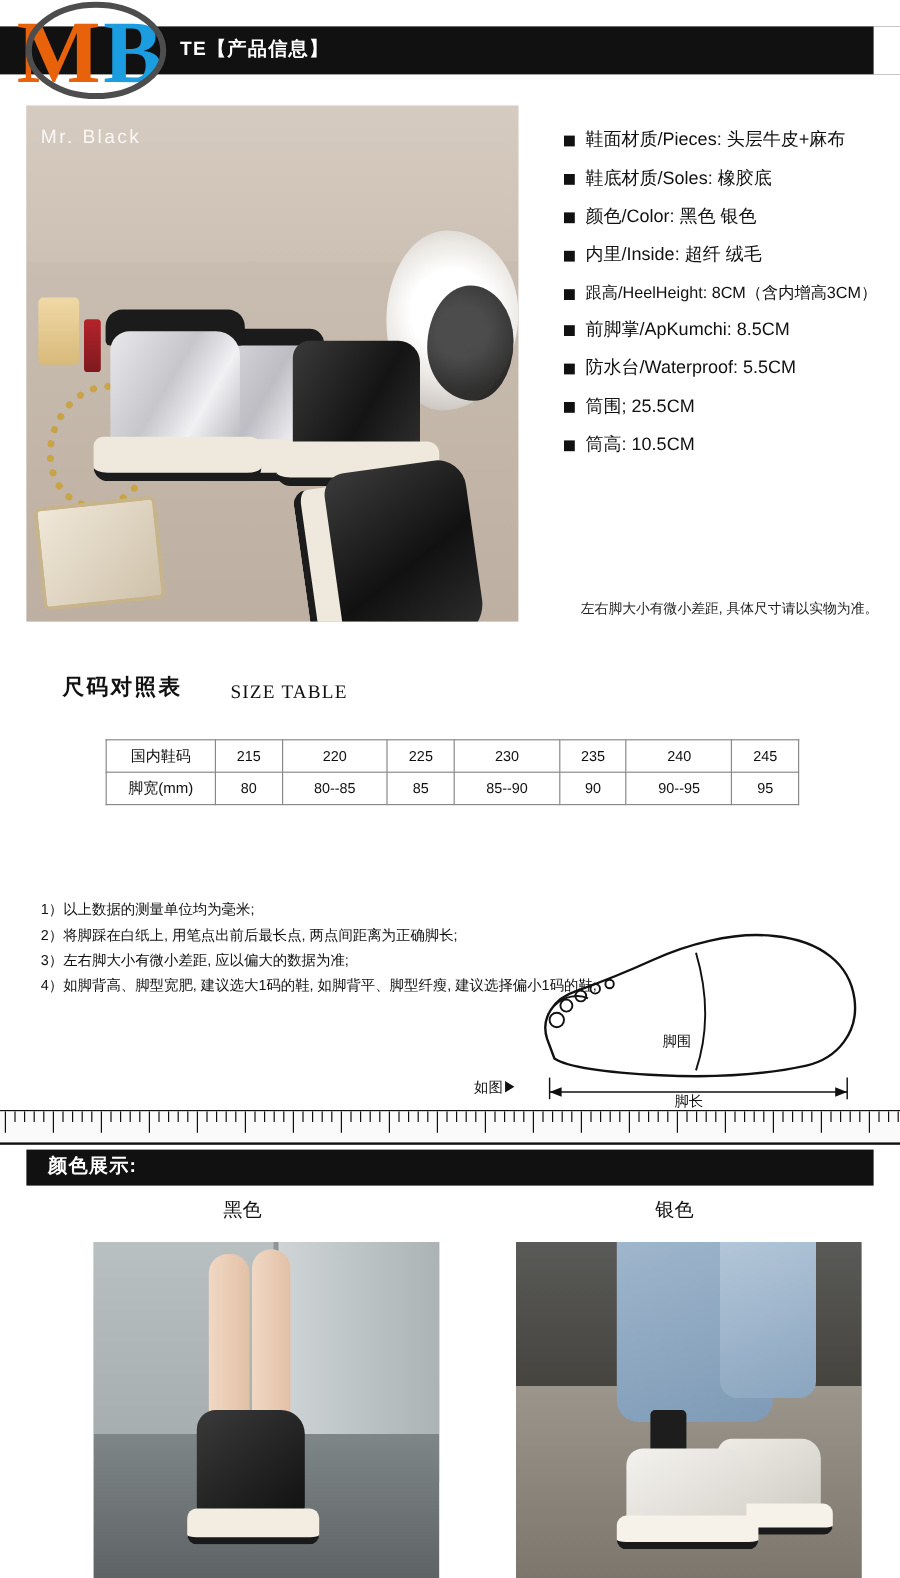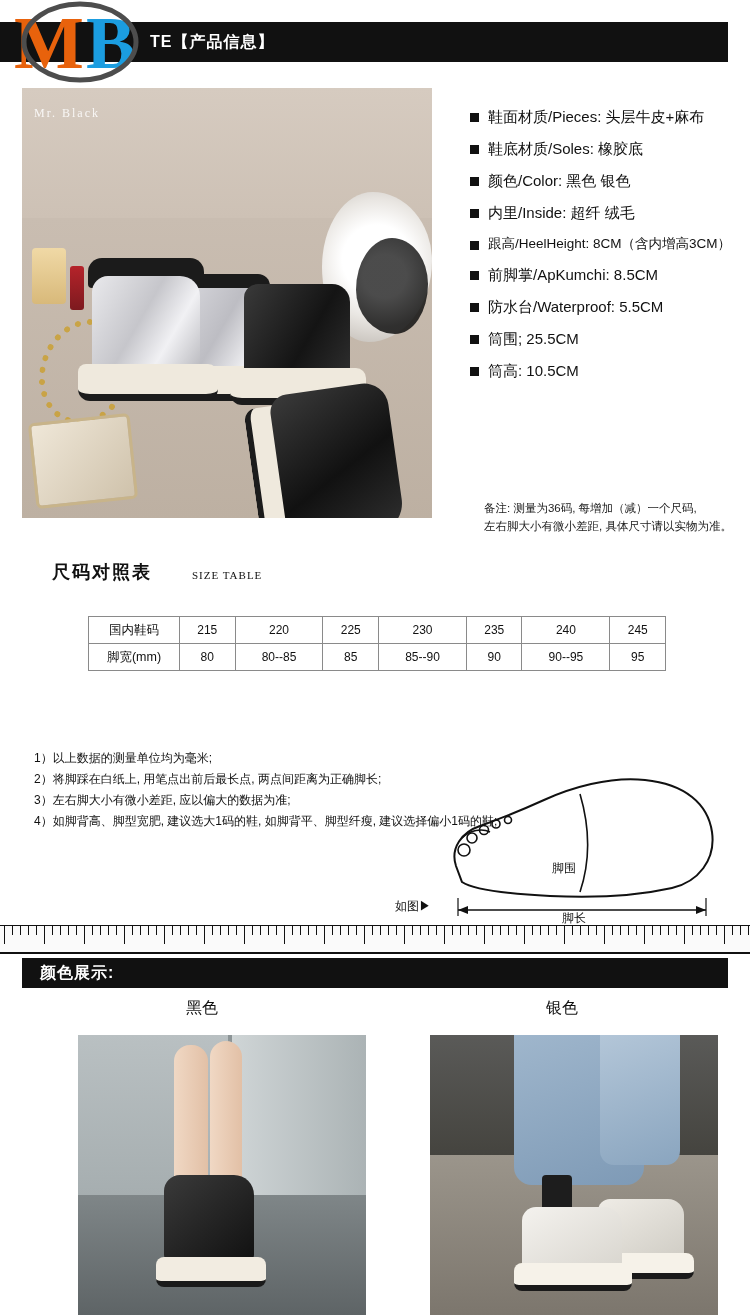--- a/index.html
+++ b/index.html
@@ -68,22 +68,22 @@
   }
   .photo-bg-bottom {
     position: absolute; left: 0; top: 130px;
     width: 410px; height: 300px;
     background: linear-gradient(#c9bdb1, #bdb0a2);
   }
   .photo-wm {
     position: absolute;
     left: 12px; top: 18px;
     color: rgba(255,255,255,0.85);
-    font-family: Liberation Serif, serif;
-    font-size: 12px;
+    font-family: Liberation Sans, sans-serif;
+    font-size: 16px;
     letter-spacing: 2px;
   }
   .fur {
     position: absolute; right: 0; top: 104px;
     width: 110px; height: 150px;
     background: radial-gradient(circle at 50% 45%, #ffffff 35%, #e9e6e2 60%, #b9b3ac 100%);
     border-radius: 46% 54% 58% 42% / 50% 46% 54% 50%;
   }
   .fur2 {
     position: absolute; right: 4px; top: 150px;
@@ -218,21 +218,21 @@
     position: absolute;
     left: 52px; top: 560px;
     font-size: 18px;
     font-weight: bold;
     color: #111;
     letter-spacing: 2px;
   }
   .size-title-en {
     position: absolute;
     left: 192px; top: 569px;
-    font-size: 11px;
+    font-size: 16px;
     color: #111;
     letter-spacing: 1px;
     font-family: "Liberation Serif", serif;
   }
   table.size-table {
     position: absolute;
     left: 88px; top: 616px;
     width: 578px;
     border-collapse: collapse;
     font-size: 12px;
@@ -467,21 +467,20 @@
       <span class="spec-bullet"></span>
       <span class="spec-text">筒围; 25.5CM</span>
     </div>
     <div class="spec-item">
       <span class="spec-bullet"></span>
       <span class="spec-text">筒高: 10.5CM</span>
     </div>
   </div>
 
   <div class="notes">
-    <div>备注: 测量为36码, 每增加（减）一个尺码,</div>
     <div>左右脚大小有微小差距, 具体尺寸请以实物为准。</div>
   </div>
 
   <div class="size-title">尺码对照表</div>
   <div class="size-title-en">SIZE TABLE</div>
 
   <table class="size-table">
     <tbody>
     <tr>
       <td class="rowhead">国内鞋码</td>

